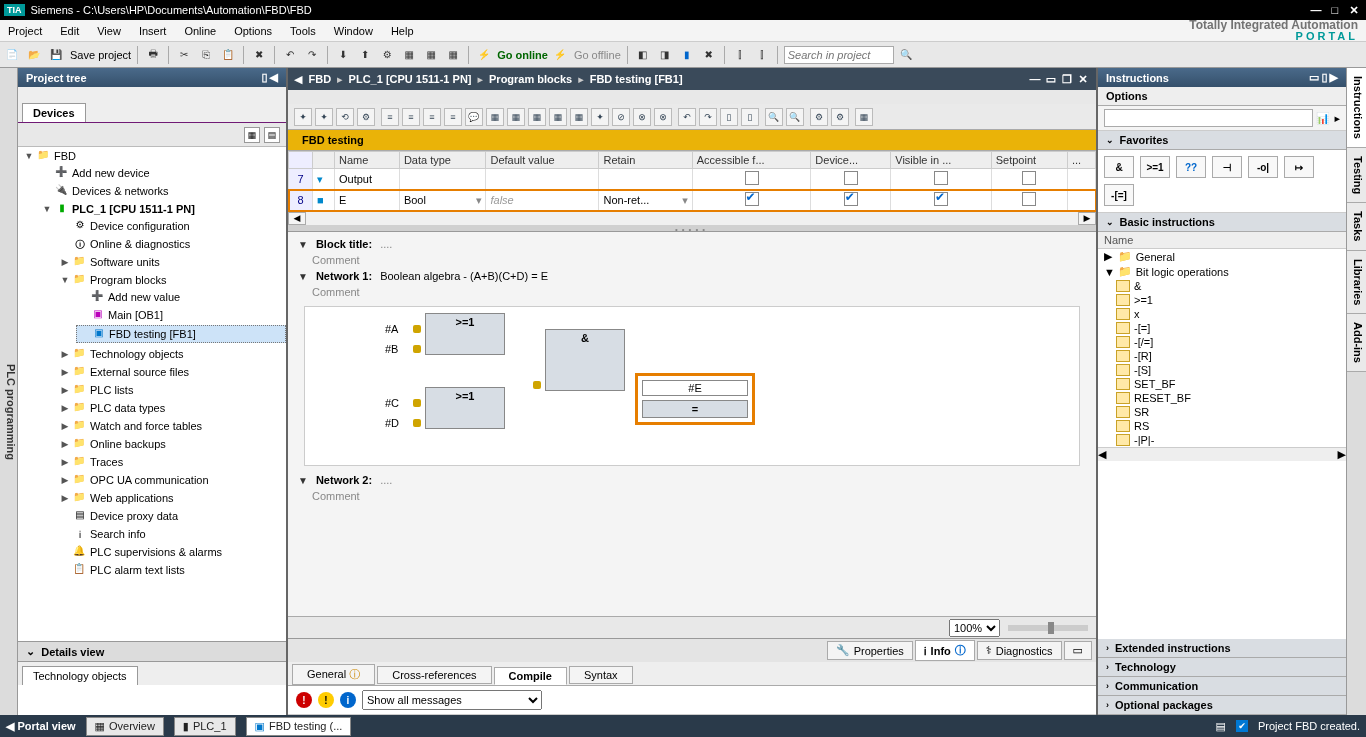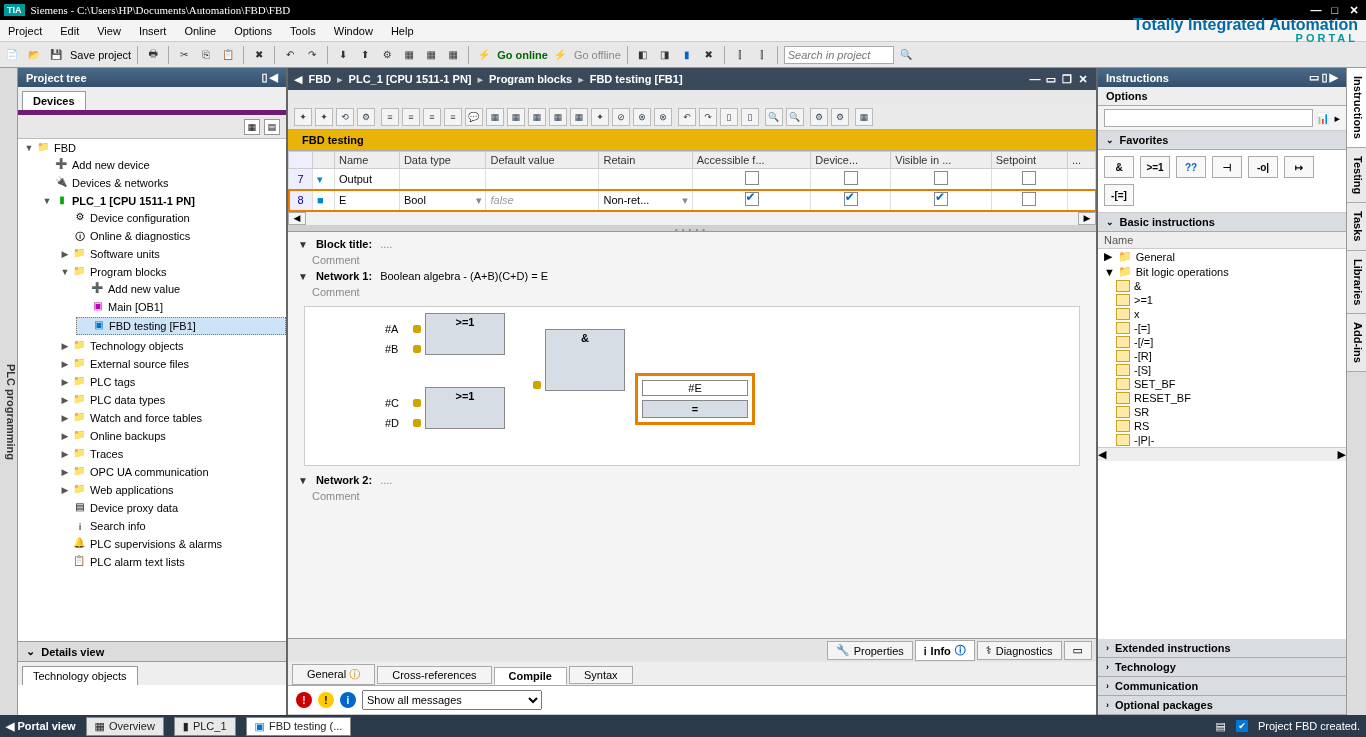--- a/index.html
+++ b/index.html
@@ -1,36 +1,36 @@
 <!DOCTYPE html>
 <html><head>
 <meta charset="utf-8">
 <style>
 * { box-sizing: border-box; margin: 0; padding: 0; font-family: "Segoe UI", Tahoma, sans-serif; font-size: 11px; }
 body { background: #f0f0f0; width: 1366px; height: 737px; overflow: hidden; display: flex; flex-direction: column; }
 .titlebar { background: #000; color: #fff; height: 20px; display: flex; align-items: center; padding: 0 4px; }
 .titlebar .logo { background:#009999;color:#fff;font-weight:bold;padding:1px 3px;font-size:9px;margin-right:6px; }
-.titlebar .title { flex:1;font-family:Liberation Serif, serif; }
+.titlebar .title { flex:1; }
 .titlebar .winbtns span { display:inline-block;width:16px;text-align:center;font-weight:bold; }
 .menubar { background:#f4f4f4; height:22px; display:flex; align-items:center; padding:0 8px; gap:18px; border-bottom:1px solid #ccc; }
 .menubar .brand { margin-left:auto; text-align:right; line-height:1; }
-.menubar .brand .b1 { font-weight:bold; font-size:16px; color:#0369a1; }
+.menubar .brand .b1 { font-weight:bold; font-size:12px; color:#737373; }
 .menubar .brand .b2 { font-weight:bold; letter-spacing:3px; color:#009999; font-size:11px; }
 .toolbar { background:#e8e8e8; height:26px; display:flex; align-items:center; padding:0 4px; gap:4px; border-bottom:1px solid #999; }
 .toolbar .tbtn { width:18px;height:18px;display:inline-flex;align-items:center;justify-content:center;font-size:10px;color:#333;border:1px solid transparent; }
 .toolbar .sep { width:1px;height:18px;background:#aaa;margin:0 2px; }
 .toolbar .goonline { color:#060;font-weight:bold; }
 .toolbar .gooffline { color:#888; }
 .toolbar input.search { width:110px;height:18px;border:1px solid #aaa;font-style:italic;color:#888;padding:0 3px; }
 .main { flex:1; display:flex; min-height:0; }
 .leftrail { width:18px; background:#dcdcdc; border-right:1px solid #999; writing-mode:vertical-rl; text-align:center; padding-top:40px; font-weight:bold; color:#333; }
 .projtree { width:270px; display:flex; flex-direction:column; border-right:2px solid #666; background:#fff; }
 .panel-hdr { background: linear-gradient(#4a6a8a,#35506b); color:#fff; font-weight:bold; padding:3px 8px; display:flex; align-items:center; }
 .panel-hdr .hicons { margin-left:auto; display:flex; gap:2px; }
-.devtab { background:#eee; border-bottom:5px solid #701a75; padding:4px 0 0 4px; }
+.devtab { background:#eee; border-bottom:1px solid #701a75; padding:16px 0 0 4px; }
 .devtab .tab { display:inline-block; background:#fff; border:1px solid #999; border-bottom:none; padding:3px 10px; font-weight:bold; }
 .tree-tools { background:#e8e8e8; height:24px; display:flex; align-items:center; justify-content:flex-end; gap:4px; padding:0 6px; border-bottom:1px solid #bbb; }
 .tree-tools .ti { width:16px;height:16px;border:1px solid #999;background:#fff;font-size:9px;display:inline-flex;align-items:center;justify-content:center; }
 .tree { flex:1; overflow:auto; background:#fff; }
 .tree ul { list-style:none; }
 .tree li { padding:1px 0 1px 4px; white-space:nowrap; }
 .tree li .row { display:flex; align-items:center; gap:3px; padding:1px 2px; }
 .tree .arrow { width:10px; display:inline-block; text-align:center; color:#555;font-size:9px; }
 .tree .ico { width:14px;height:14px;display:inline-block;text-align:center;font-size:10px; }
 .tree .sel { background:#cde3f8; border:1px dotted #777; }
@@ -285,21 +285,21 @@
                     <div class="row">
                       <span class="arrow">▶</span>
                       <span class="ico">📁</span>
                       <span>External source files</span>
                     </div>
                   </li>
                 <li>
                     <div class="row">
                       <span class="arrow">▶</span>
                       <span class="ico">📁</span>
-                      <span>PLC tags</span>
+                      <span>PLC lists</span>
                     </div>
                   </li>
                 <li>
                     <div class="row">
                       <span class="arrow">▶</span>
                       <span class="ico">📁</span>
                       <span>PLC data types</span>
                     </div>
                   </li>
                 <li>
@@ -523,20 +523,26 @@
       </div>
 
       <div class="section-head">
         <span class="tw">▼</span>
           <span class="lbl">Network 2:</span>
           <span class="dots">....</span>
       </div>
       <div class="comment">Comment</div>
     </div>
 
+    <div class="zoombar">
+      <select><option>100%</option></select>
+      <span style="width:80px;height:6px;background:#ccc;display:inline-block;position:relative">
+          <span style="position:absolute;left:40px;top:-3px;width:6px;height:12px;background:#888"></span>
+        </span>
+    </div>
 
     <div class="proptabs">
       <span style="flex:1"></span>
       <span class="pt">
           <span>🔧</span>
           <span>Properties</span>
         </span>
       <span class="pt active">
           <span>ℹ</span>
           <span>Info</span>

